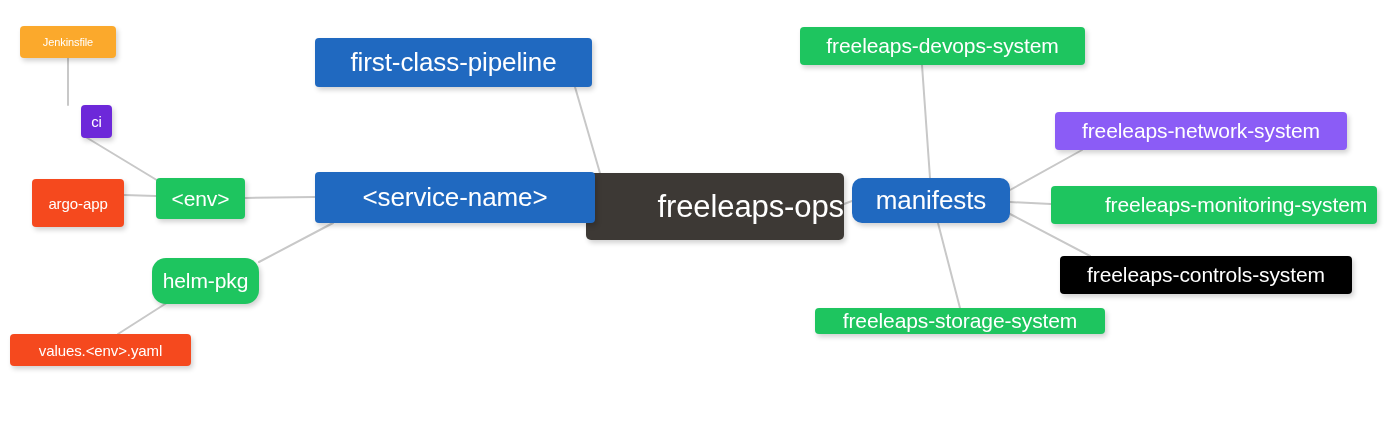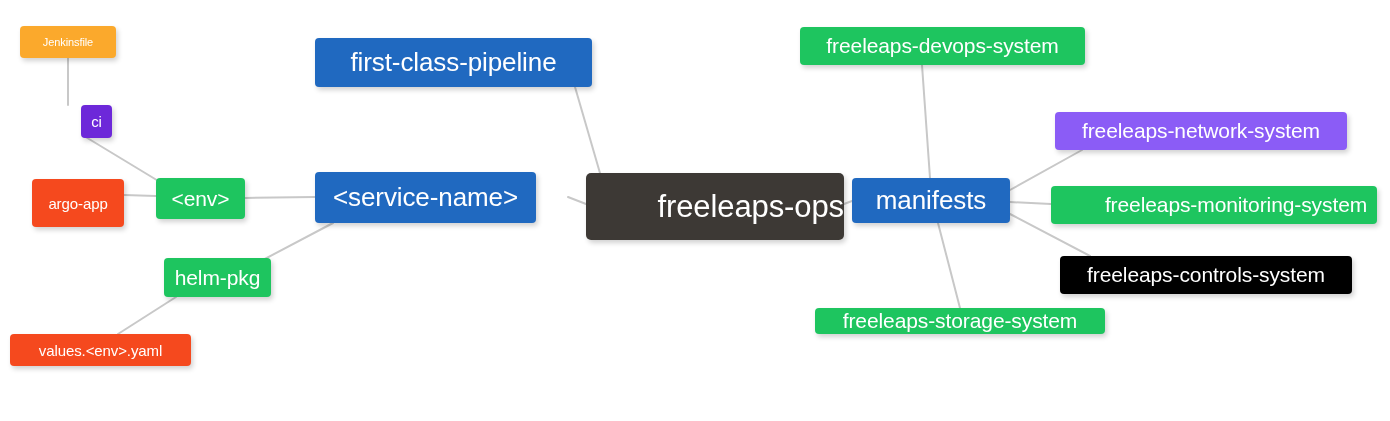--- a/index.html
+++ b/index.html
@@ -58,33 +58,33 @@
       <line x1="930" y1="178" x2="922" y2="65" stroke="#c8c8c8" stroke-width="2" stroke-linecap="round"></line>
       <line x1="1010" y1="190" x2="1082" y2="150" stroke="#c8c8c8" stroke-width="2" stroke-linecap="round"></line>
       <line x1="1010" y1="202" x2="1051" y2="204" stroke="#c8c8c8" stroke-width="2" stroke-linecap="round"></line>
       <line x1="1010" y1="214" x2="1090" y2="256" stroke="#c8c8c8" stroke-width="2" stroke-linecap="round"></line>
       <line x1="938" y1="223" x2="960" y2="308" stroke="#c8c8c8" stroke-width="2" stroke-linecap="round"></line>
     </svg>
   <div id="node-layer">
       <div class="node lvl-root" style="left: 586px; top: 173px; width: 258px; height: 67px; background: rgb(61, 57, 53); justify-content: flex-end;">
         <span>freeleaps-ops</span>
       </div>
-      <div class="node lvl-1" style="left: 315px; top: 172px; width: 221px; height: 51px; background: rgb(32, 105, 192);">
+      <div class="node lvl-1" style="left: 315px; top: 172px; width: 280px; height: 51px; background: rgb(32, 105, 192);">
         <span>&lt;service-name&gt;</span>
       </div>
       <div class="node lvl-1" style="left: 315px; top: 38px; width: 277px; height: 49px; background: rgb(32, 105, 192);">
         <span>first-class-pipeline</span>
       </div>
-      <div class="node lvl-1" style="left: 852px; top: 178px; width: 158px; height: 45px; background: rgb(32, 105, 192);">
+      <div class="node lvl-1" style="left: 852px; top: 178px; width: 158px; height: 45px; background: rgb(32, 105, 192); border-radius: 10px;">
         <span>manifests</span>
       </div>
       <div class="node lvl-2" style="left: 156px; top: 178px; width: 89px; height: 41px; background: rgb(30, 197, 95);">
         <span>&lt;env&gt;</span>
       </div>
-      <div class="node lvl-2" style="left: 164px; top: 258px; width: 107px; height: 39px; background: rgb(30, 197, 95);">
+      <div class="node lvl-2" style="left: 152px; top: 258px; width: 107px; height: 46px; background: rgb(30, 197, 95); border-radius: 14px;">
         <span>helm-pkg</span>
       </div>
       <div class="node lvl-3" style="left: 53px; top: 105px; width: 31px; height: 33px; background: #6d28d9; margin-left: 28px;">
         <span>ci</span>
       </div>
       <div class="node lvl-3" style="left: 32px; top: 179px; width: 92px; height: 48px; background: rgb(245, 73, 30);">
         <span>argo-app</span>
       </div>
       <div class="node lvl-3" style="left: 10px; top: 334px; width: 181px; height: 32px; background: rgb(245, 73, 30);">
         <span>values.&lt;env&gt;.yaml</span>

